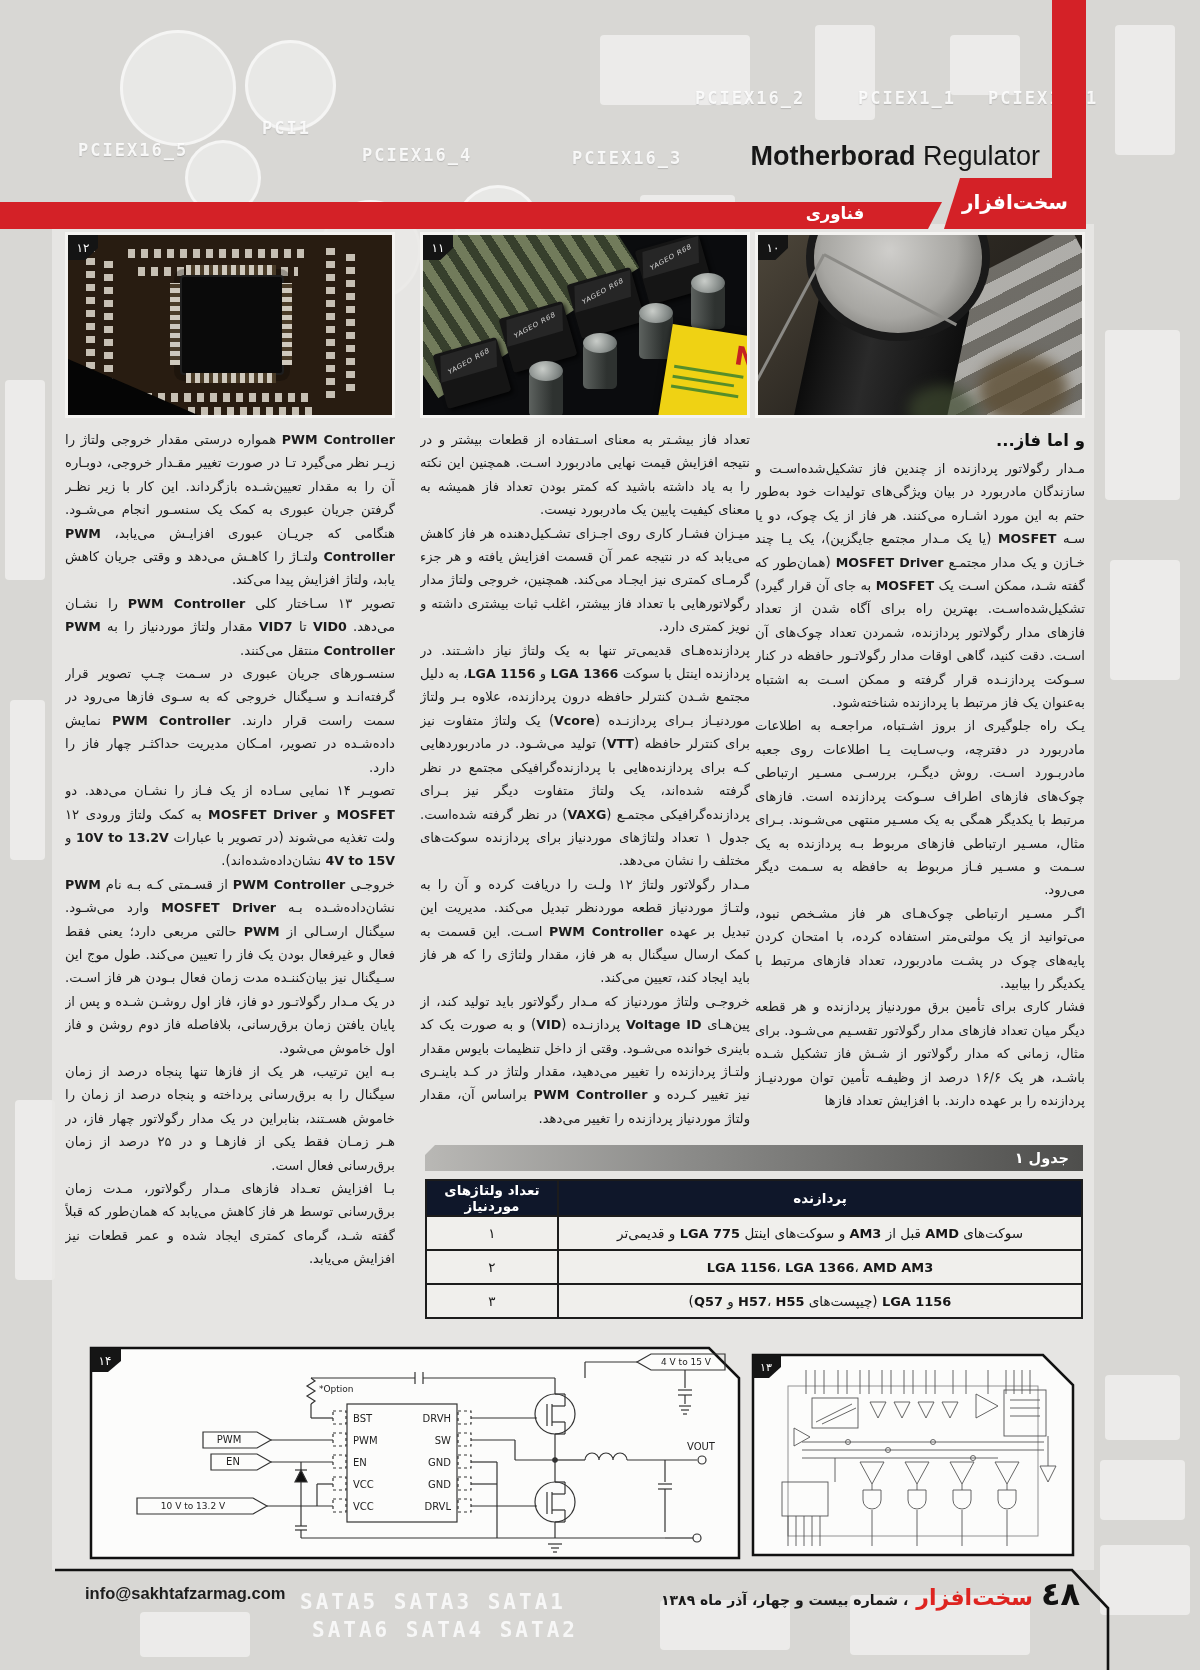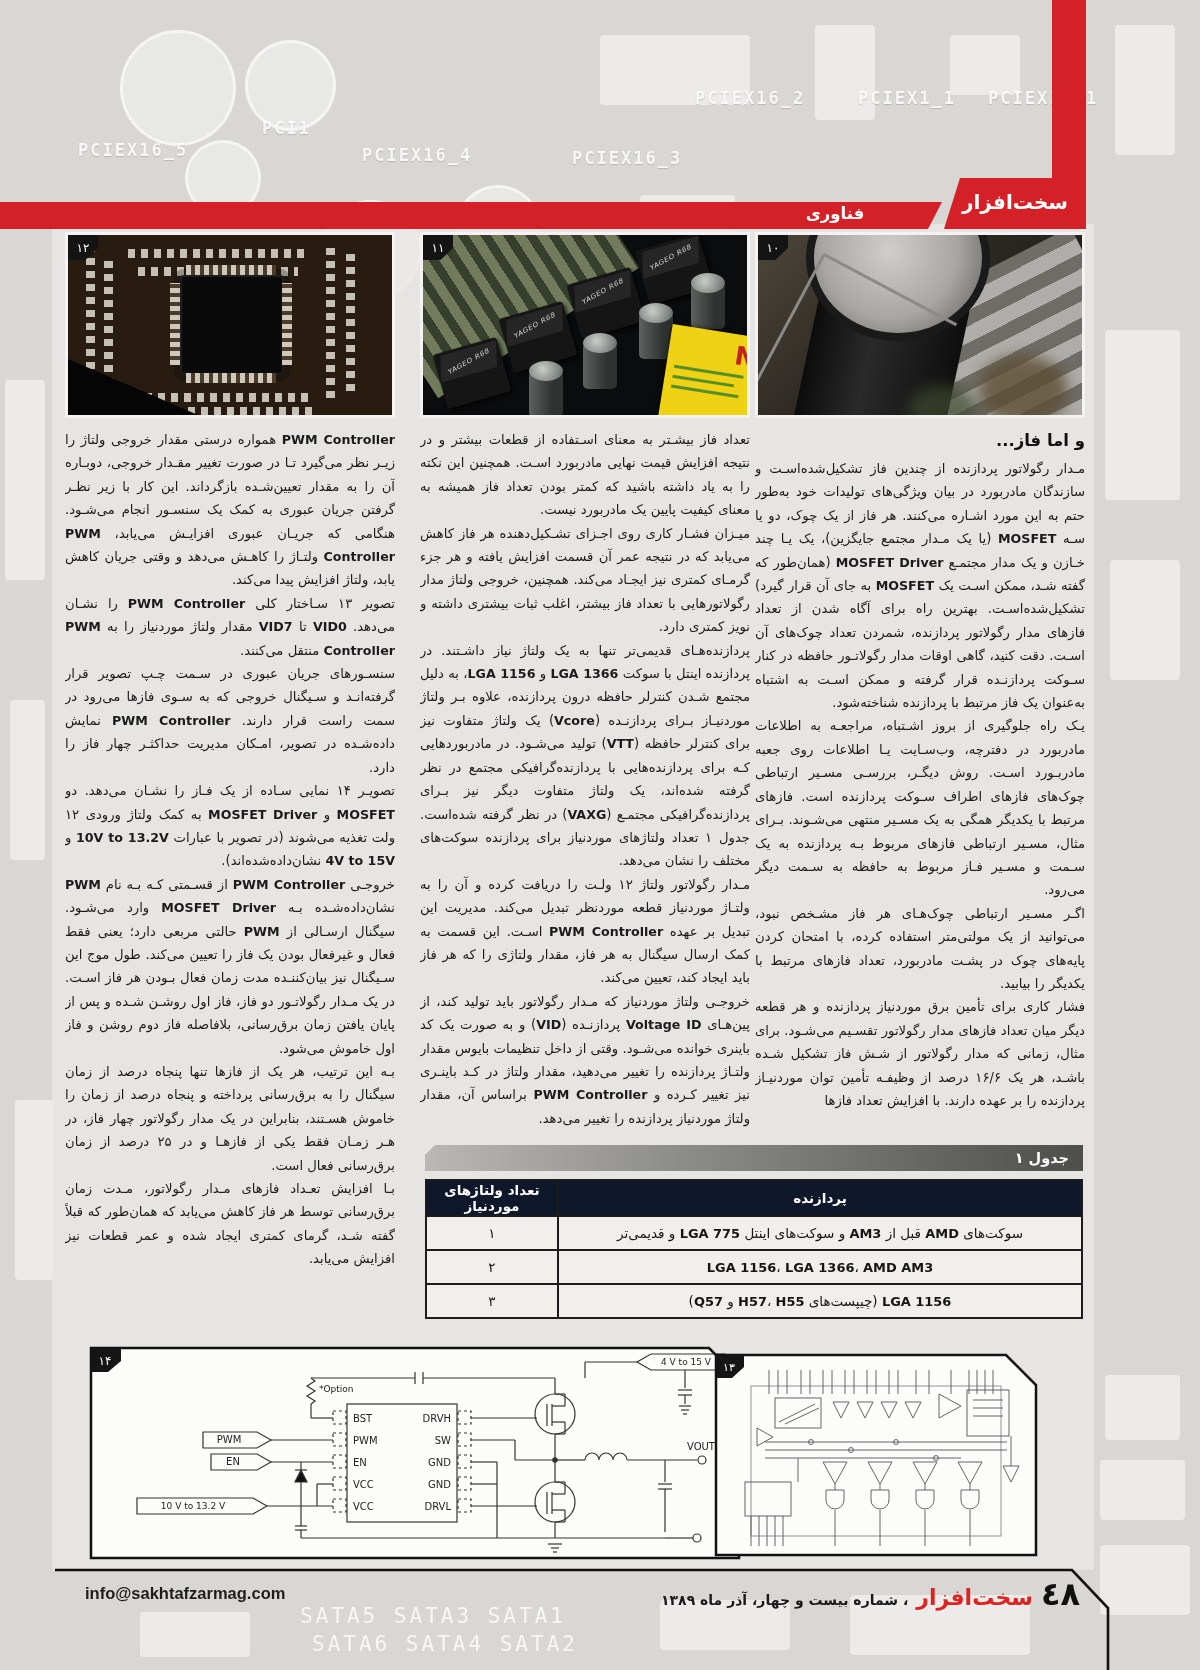--- a/index.html
+++ b/index.html
@@ -8,21 +8,21 @@
   #page{position:absolute;inset:0;}
 
   
   .decor{position:absolute;inset:0;}
   .cap{position:absolute;border-radius:50%;background:rgba(255,255,255,.42);
        border:3px solid rgba(255,255,255,.55);}
   .slot{position:absolute;background:rgba(255,255,255,.5);border-radius:4px;}
   .pcbtxt{position:absolute;color:rgba(255,255,255,.88);font-family:"DejaVu Sans Mono",monospace;
        font-weight:700;font-size:17px;letter-spacing:2px;text-shadow:0 1px 1px rgba(120,120,120,.35);}
   .satatxt{position:absolute;color:rgba(255,255,255,.8);font-family:"DejaVu Sans Mono",monospace;
-       font-weight:400;font-size:21px;letter-spacing:3px;margin-top:14px;}
+       font-weight:700;font-size:21px;letter-spacing:3px;}
 
   .panel{position:absolute;left:52px;top:224px;width:1042px;height:1346px;
        background:rgba(233,232,229,.85);}
 
   
   .title{position:absolute;top:141px;right:160px;font-size:27px;color:#161616;
        font-family:"Liberation Sans",sans-serif;}
   .title b{font-weight:700;} .title span{font-weight:400;}
   .redbar-v{position:absolute;left:1052px;top:0;width:34px;height:206px;background:#d42127;}
   .band-thin{position:absolute;left:0;top:202px;width:942px;height:27px;background:#d42127;
@@ -147,20 +147,23 @@
     <span class="pcbtxt" style="left:262px;top:118px">PCI1</span>
     <span class="pcbtxt" style="left:78px;top:140px">PCIEX16_5</span>
     <span class="pcbtxt" style="left:362px;top:145px">PCIEX16_4</span>
     <span class="pcbtxt" style="left:572px;top:148px">PCIEX16_3</span>
     <span class="satatxt" style="left:300px;top:1590px">SATA5 SATA3 SATA1</span>
     <span class="satatxt" style="left:312px;top:1618px">SATA6 SATA4 SATA2</span>
   </div>
 
   <div class="panel"></div>
 
+  <div class="title">
+    <b>Motherborad</b><span> Regulator</span>
+  </div>
   <div class="redbar-v"></div>
   <div class="band-thin"></div>
   <div class="band-tall"></div>
   <div class="band-fa" id="band-sakht">سخت‌افزار</div>
   <div class="band-fa" id="band-fan">فناوری</div>
 
   <div class="photo p12" style="left:65px">
     <div class="padcol" style="left:18px;top:10px;height:150px"></div>
     <div class="padcol" style="left:36px;top:20px;height:130px"></div>
     <div class="padcol" style="left:258px;top:8px;height:155px"></div>
@@ -402,21 +405,21 @@
         <text x="268" y="168">VCC</text>
         <text x="366" y="80" text-anchor="end">DRVH</text>
         <text x="366" y="102" text-anchor="end">SW</text>
         <text x="366" y="124" text-anchor="end">GND</text>
         <text x="366" y="146" text-anchor="end">GND</text>
         <text x="366" y="168" text-anchor="end">DRVL</text>
       </g>
     </svg>
   </div>
 
-  <div class="diag" style="left:711px;top:1350px">
+  <div class="diag" style="left:748px;top:1350px">
     <svg width="330" height="210" viewBox="0 0 330 210">
       <path d="M5,5 H295 L325,35 V205 H5 Z" fill="#fcfcfb" stroke="#111" stroke-width="2.5"></path>
       <polygon points="5,5 33,5 33,17 21,28 5,28" fill="#151515"></polygon>
       <text x="18" y="21" font-size="11" fill="#fff" text-anchor="middle">۱۳</text>
       <g stroke="#555" stroke-width="0.9" fill="none">
         <rect x="40" y="36" width="250" height="150" stroke="#888"></rect>
         <g>
           <line x1="58" y1="20" x2="58" y2="44"></line>
             <line x1="67" y1="20" x2="67" y2="44"></line>
             <line x1="76" y1="20" x2="76" y2="44"></line>

